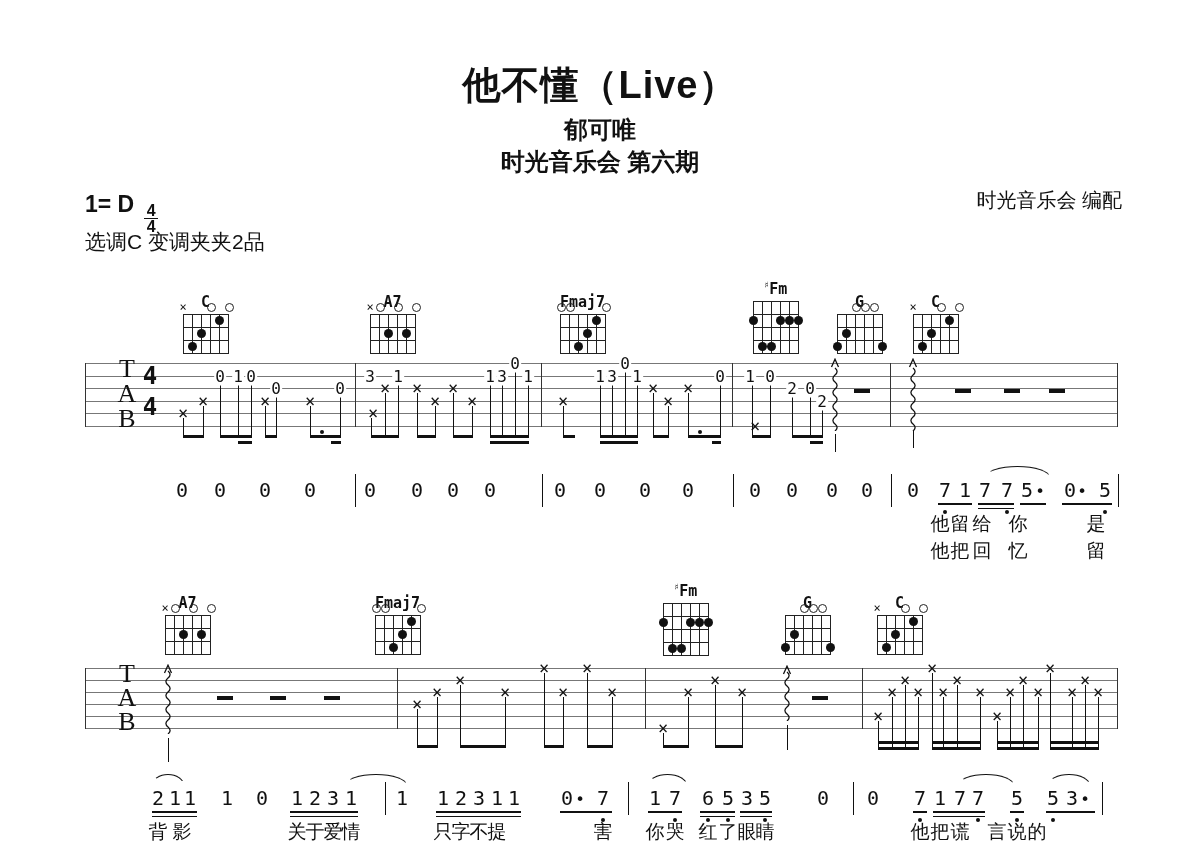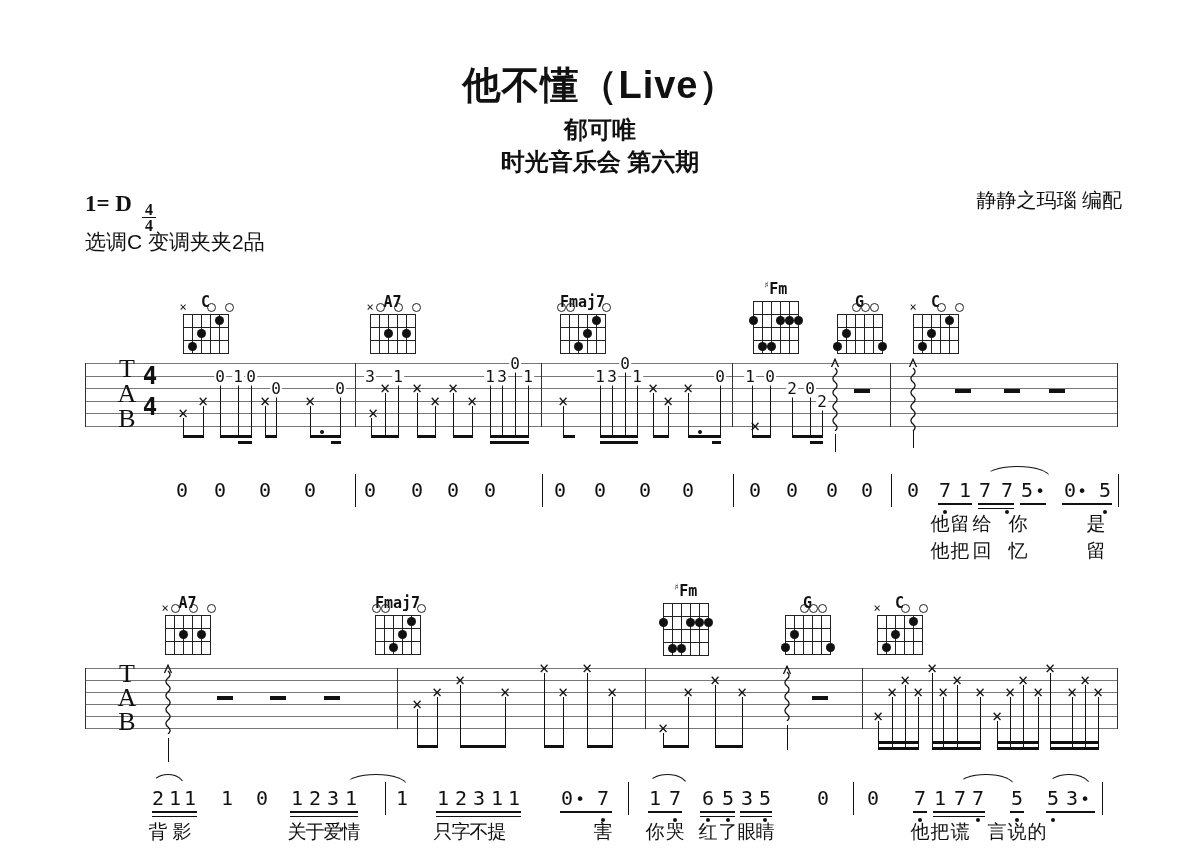--- a/index.html
+++ b/index.html
@@ -2,21 +2,21 @@
 <html><head>
 <meta charset="utf-8">
 <style>
   html,body{margin:0;padding:0;}
   body{
     width:1200px;height:850px;position:relative;overflow:hidden;
     background:#ffffff;color:#111;
     font-family:"Liberation Sans",sans-serif;
   }
   .abs{position:absolute;}
-  .mono{font-family:Liberation Serif, serif;}
+  .mono{font-family:Liberation Sans, sans-serif;}
   #song-title{left:0;top:60px;width:1200px;text-align:center;font-size:38px;font-weight:bold;letter-spacing:1px;}
   #artist{left:0;top:114px;width:1200px;text-align:center;font-size:24px;font-weight:bold;}
   #occasion{left:0;top:146px;width:1200px;text-align:center;font-size:24px;font-weight:bold;}
   #key-block{left:85px;top:191px;font-size:23px;font-weight:bold;}
   .frac{display:inline-flex;flex-direction:column;align-items:center;font-size:16px;line-height:13px;margin-left:10px;vertical-align:-4px;font-weight:bold;}
   .fbar{display:block;width:14px;border-top:1.8px solid #111;margin:1px 0;}
   #tuning-note{left:85px;top:228px;font-size:21px;}
   #credits{right:78px;top:188px;text-align:right;font-size:20px;line-height:24px;}
   #score{left:0;top:0;width:1200px;height:850px;}
   #score div{position:absolute;}
@@ -32,21 +32,21 @@
 <div class="abs mono" id="key-block">
   <span>1= D</span><span class="frac">
       <span>4</span>
       <span class="fbar"></span>
       <span>4</span>
     </span>
 </div>
 <div class="abs" id="tuning-note">选调C 变调夹夹2品</div>
 
 <div class="abs" id="credits">
-  <div>静静之玛瑙 编配</div>
+  <div>时光音乐会 编配</div>
 </div>
 
 <div class="abs" id="score">
     <div style="left: 205.5px; top: 302px; transform: translate(-50%, -50%); font-size: 15px; font-weight: bold; font-family: &quot;DejaVu Sans Mono&quot;, monospace;">C</div>
     <div style="left: 183px; top: 314px; width: 1px; height: 39px; background: rgb(34, 34, 34);"></div>
     <div style="left: 192px; top: 314px; width: 1px; height: 39px; background: rgb(34, 34, 34);"></div>
     <div style="left: 201px; top: 314px; width: 1px; height: 39px; background: rgb(34, 34, 34);"></div>
     <div style="left: 210px; top: 314px; width: 1px; height: 39px; background: rgb(34, 34, 34);"></div>
     <div style="left: 219px; top: 314px; width: 1px; height: 39px; background: rgb(34, 34, 34);"></div>
     <div style="left: 228px; top: 314px; width: 1px; height: 39px; background: rgb(34, 34, 34);"></div>

